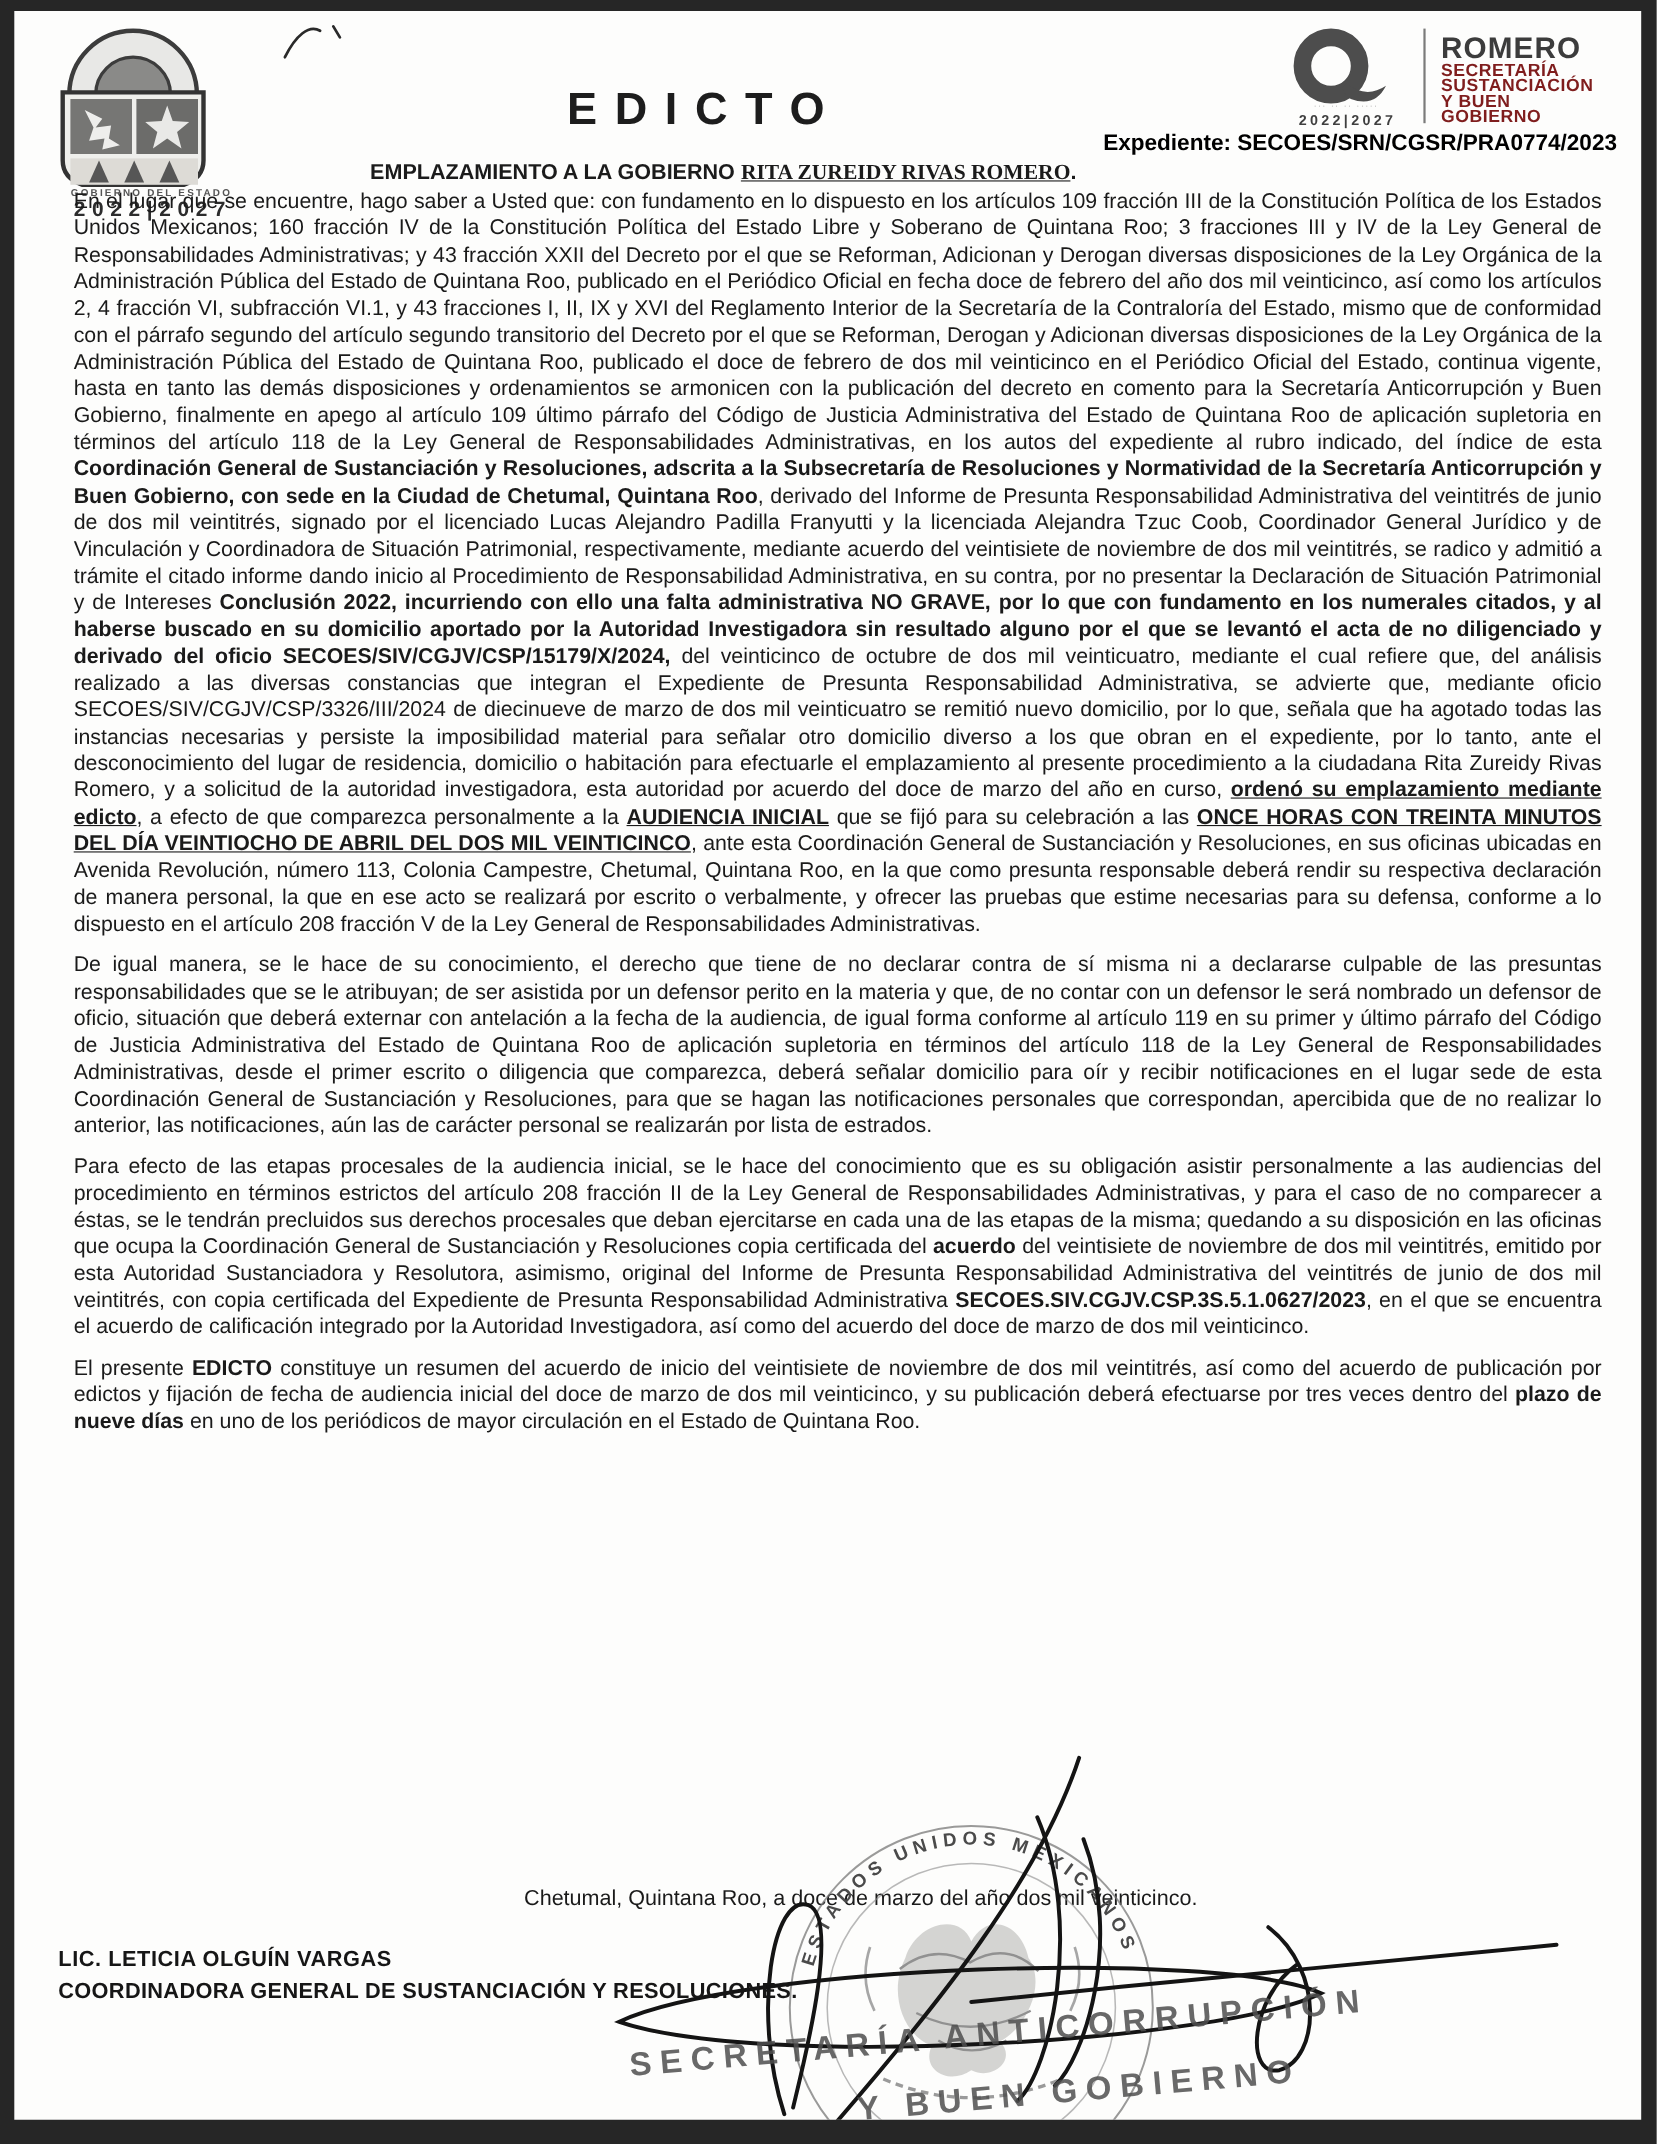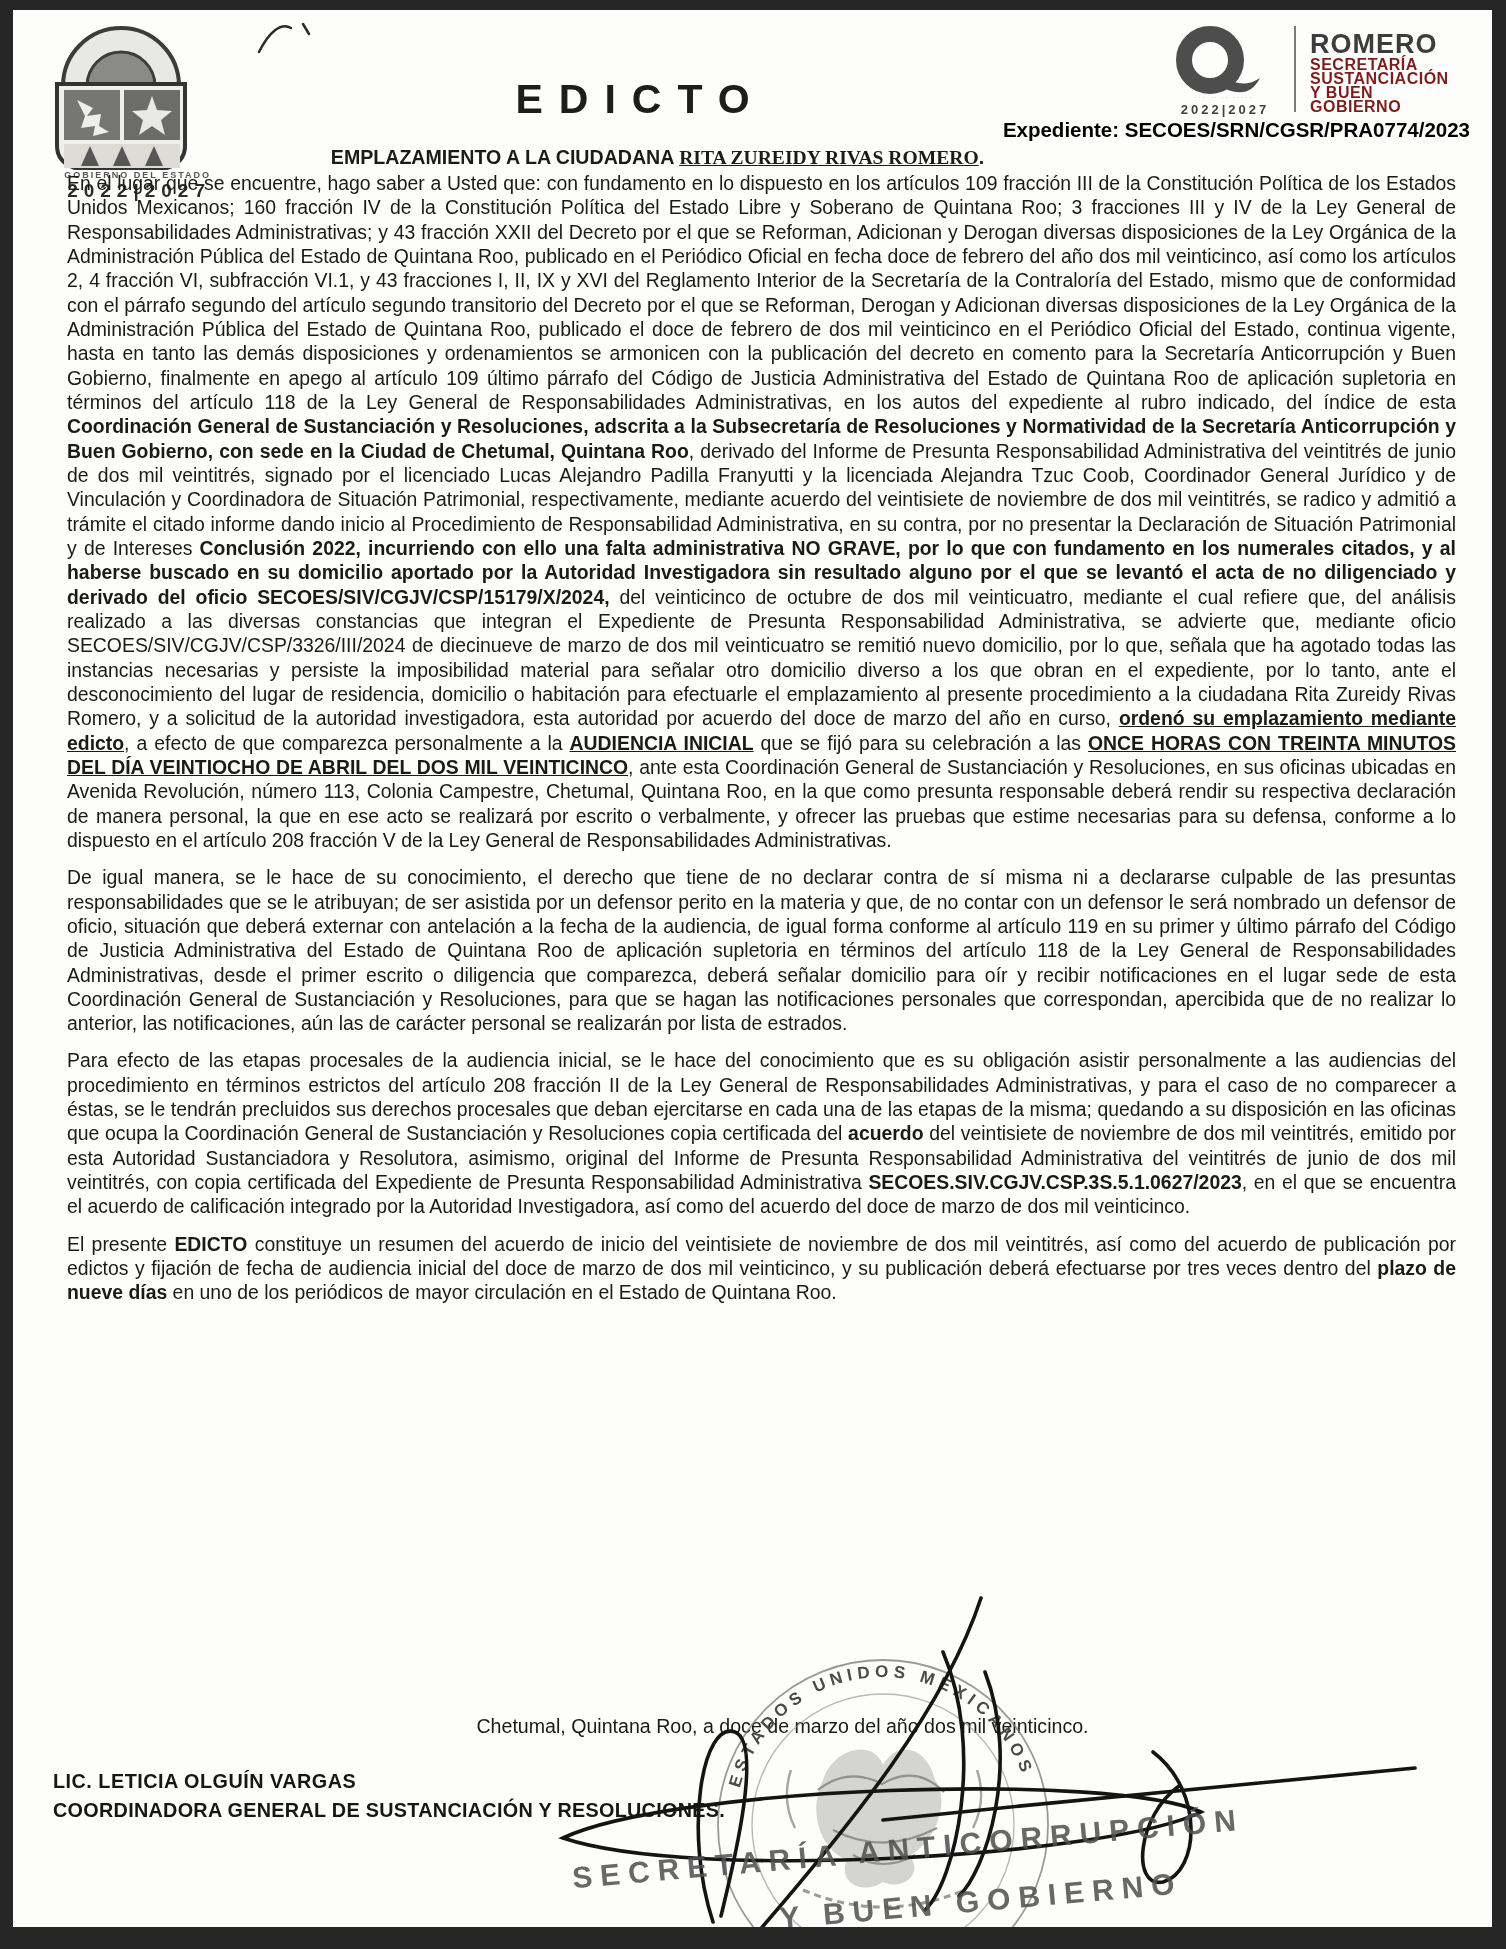--- a/index.html
+++ b/index.html
@@ -129,21 +129,21 @@
     <div class="sabgob-text">
       <div class="sabgob-name">ROMERO</div>
       <div class="sabgob-sub">SECRETARÍA</div>
       <div class="sabgob-sub">SUSTANCIACIÓN</div>
       <div class="sabgob-sub">Y BUEN GOBIERNO</div>
     </div>
   </div>
 
   <div class="expediente">Expediente: SECOES/SRN/CGSR/PRA0774/2023</div>
 
-  <div class="summons"><span>EMPLAZAMIENTO A LA CIUDADANA </span><span class="uname">RITA ZUREIDY RIVAS ROMERO</span><span>.</span></div>
+  <div class="summons"><span>EMPLAZAMIENTO A LA GOBIERNO </span><span class="uname">RITA ZUREIDY RIVAS ROMERO</span><span>.</span></div>
 
   <div class="body-text">
     <p><span>En el lugar que se encuentre, hago saber a Usted que: con fundamento en lo dispuesto en los artículos 109 fracción III de la Constitución Política de los Estados Unidos Mexicanos; 160 fracción IV de la Constitución Política del Estado Libre y Soberano de Quintana Roo; 3 fracciones III y IV de la Ley General de Responsabilidades Administrativas; y 43 fracción XXII del Decreto por el que se Reforman, Adicionan y Derogan diversas disposiciones de la Ley Orgánica de la Administración Pública del Estado de Quintana Roo, publicado en el Periódico Oficial en fecha doce de febrero del año dos mil veinticinco, así como los artículos  2, 4 fracción VI, subfracción VI.1, y 43 fracciones I, II, IX y XVI del Reglamento Interior de la Secretaría de la Contraloría del Estado, mismo que de conformidad con el párrafo segundo del artículo segundo transitorio del Decreto por el que se Reforman, Derogan y Adicionan diversas disposiciones de la Ley Orgánica de la Administración Pública del Estado de Quintana Roo, publicado el doce de febrero de dos mil veinticinco en el Periódico Oficial del Estado, continua vigente, hasta en tanto las demás disposiciones y ordenamientos se armonicen con la publicación del decreto en comento para la Secretaría Anticorrupción y Buen Gobierno, finalmente en apego al artículo 109 último párrafo del Código de Justicia Administrativa del Estado de Quintana Roo de aplicación supletoria en términos del artículo 118 de la Ley General de Responsabilidades Administrativas, en los autos del expediente al rubro indicado, del índice de esta </span><span style="font-weight: 700;">Coordinación General de Sustanciación y Resoluciones, adscrita a la Subsecretaría de Resoluciones y Normatividad de la Secretaría Anticorrupción y Buen Gobierno, con sede en la Ciudad de Chetumal, Quintana Roo</span><span>, derivado del Informe de Presunta Responsabilidad Administrativa del veintitrés de junio de dos mil veintitrés, signado por el licenciado Lucas Alejandro Padilla Franyutti y la licenciada Alejandra Tzuc Coob, Coordinador General Jurídico y de Vinculación y Coordinadora de Situación Patrimonial, respectivamente, mediante acuerdo del veintisiete de noviembre de dos mil veintitrés, se radico y admitió a trámite el citado informe dando inicio al Procedimiento de Responsabilidad Administrativa, en su contra, por no presentar la Declaración de Situación Patrimonial y de Intereses </span><span style="font-weight: 700;">Conclusión 2022, incurriendo con ello una falta administrativa NO GRAVE, por lo que con fundamento en los numerales citados, y al haberse buscado en su domicilio aportado por la Autoridad Investigadora sin resultado alguno por el que se levantó el acta de no diligenciado y derivado del oficio SECOES/SIV/CGJV/CSP/15179/X/2024,</span><span> del veinticinco de octubre de dos mil veinticuatro, mediante el cual refiere que, del análisis realizado a las diversas constancias que integran el Expediente de Presunta Responsabilidad Administrativa, se advierte que, mediante oficio SECOES/SIV/CGJV/CSP/3326/III/2024 de diecinueve de marzo de dos mil veinticuatro se remitió nuevo domicilio, por lo que, señala que ha agotado todas las instancias necesarias y persiste la imposibilidad material para señalar otro domicilio diverso a los que obran en el expediente, por lo tanto, ante el desconocimiento del lugar de residencia, domicilio o habitación para efectuarle el emplazamiento al presente procedimiento a la ciudadana Rita Zureidy Rivas Romero, y a solicitud de la autoridad investigadora, esta autoridad por acuerdo del doce de marzo del año en curso, </span><span style="font-weight: 700; text-decoration: underline;">ordenó su emplazamiento mediante edicto</span><span>, a efecto de que comparezca personalmente a la </span><span style="font-weight: 700; text-decoration: underline;">AUDIENCIA INICIAL</span><span> que se fijó para su celebración a las </span><span style="font-weight: 700; text-decoration: underline;">ONCE HORAS CON TREINTA MINUTOS DEL DÍA VEINTIOCHO DE ABRIL DEL DOS MIL VEINTICINCO</span><span>, ante esta Coordinación General de Sustanciación y Resoluciones, en sus oficinas ubicadas en Avenida Revolución, número 113, Colonia Campestre, Chetumal, Quintana Roo, en la que como presunta responsable deberá rendir su respectiva declaración de manera personal, la que en ese acto se realizará por escrito o verbalmente, y ofrecer las pruebas que estime necesarias para su defensa, conforme a lo dispuesto en el artículo 208 fracción V de la Ley General de Responsabilidades Administrativas.</span></p>
     <p><span>De igual manera, se le hace de su conocimiento, el derecho que tiene de no declarar contra de sí misma ni a declararse culpable de las presuntas responsabilidades que se le atribuyan; de ser asistida por un defensor perito en la materia y que, de no contar con un defensor le será nombrado un defensor de oficio, situación que deberá externar con antelación a la fecha de la audiencia, de igual forma conforme al artículo 119 en su primer y último párrafo del Código de Justicia Administrativa del Estado de Quintana Roo de aplicación supletoria en términos del artículo 118 de la Ley General de Responsabilidades Administrativas, desde el primer escrito o diligencia que comparezca, deberá señalar domicilio para oír y recibir notificaciones en el lugar sede de esta Coordinación General de Sustanciación y Resoluciones, para que se hagan las notificaciones personales que correspondan, apercibida que de no realizar lo anterior, las notificaciones, aún las de carácter personal se realizarán por lista de estrados.</span></p>
     <p><span>Para efecto de las etapas procesales de la audiencia inicial, se le hace del conocimiento que es su obligación asistir personalmente a las audiencias del procedimiento en términos estrictos del artículo 208 fracción II de la Ley General de Responsabilidades Administrativas, y para el caso de no comparecer a éstas, se le tendrán precluidos sus derechos procesales que deban ejercitarse en cada una de las etapas de la misma; quedando a su disposición en las oficinas que ocupa la Coordinación General de Sustanciación y Resoluciones copia certificada del </span><span style="font-weight: 700;">acuerdo</span><span> del veintisiete de noviembre de dos mil veintitrés, emitido por esta Autoridad Sustanciadora y Resolutora, asimismo, original del Informe de Presunta Responsabilidad Administrativa del veintitrés de junio de dos mil veintitrés, con copia certificada del Expediente de Presunta Responsabilidad Administrativa </span><span style="font-weight: 700;">SECOES.SIV.CGJV.CSP.3S.5.1.0627/2023</span><span>, en el que se encuentra el acuerdo de calificación integrado por la Autoridad Investigadora, así como del acuerdo del doce de marzo de dos mil veinticinco.</span></p>
     <p><span>El presente </span><span style="font-weight: 700;">EDICTO</span><span> constituye un resumen del acuerdo de inicio del veintisiete de noviembre de dos mil veintitrés, así como del acuerdo de publicación por edictos y fijación de fecha de audiencia inicial del doce de marzo de dos mil veinticinco, y su publicación deberá efectuarse por tres veces dentro del </span><span style="font-weight: 700;">plazo de nueve días</span><span> en uno de los periódicos de mayor circulación en el Estado de Quintana Roo.</span></p>
   </div>
 
   <div class="dateline">Chetumal, Quintana Roo, a doce de marzo del año dos mil veinticinco.</div>
 

